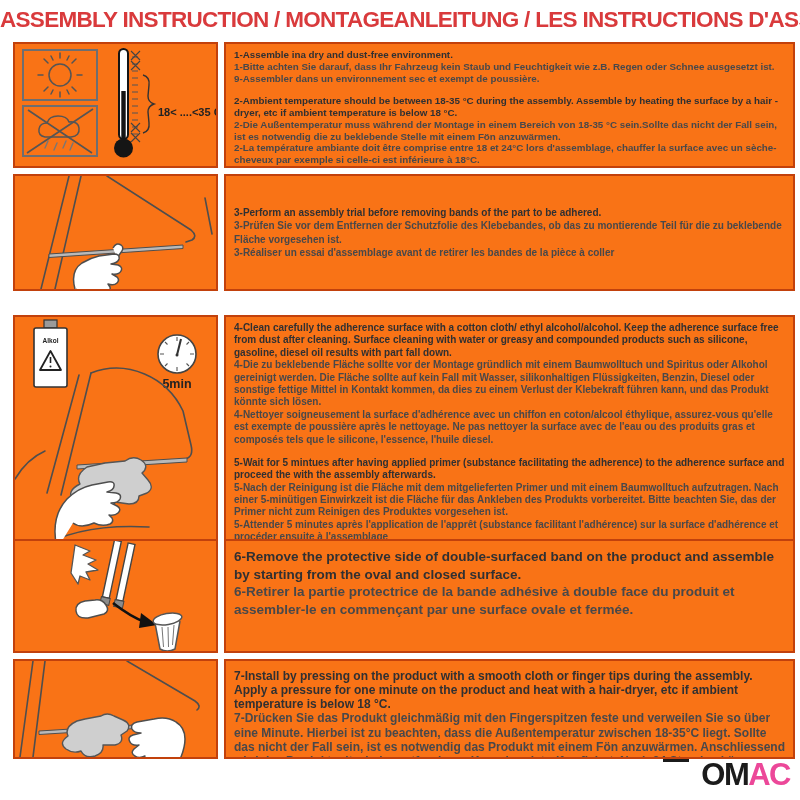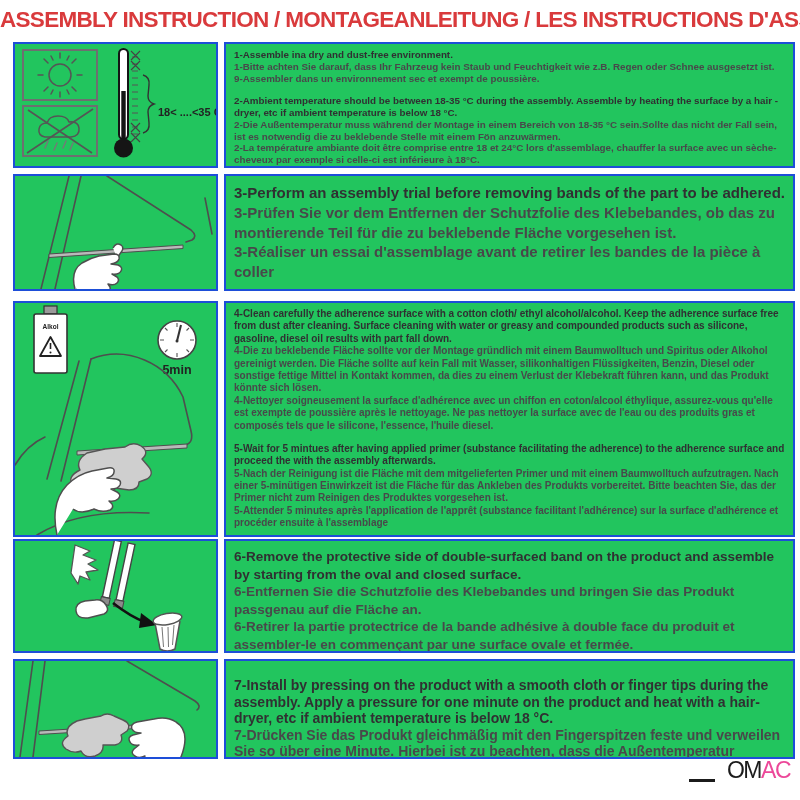--- a/index.html
+++ b/index.html
@@ -4,39 +4,39 @@
 <style>
   html,body{margin:0;padding:0;}
   body{
     width:800px;height:800px;background:#ffffff;position:relative;
     font-family:"Liberation Sans", sans-serif;color:#48484a;overflow:hidden;
   }
   .title{
     position:absolute;top:7px;left:0;width:800px;text-align:center;
     font-weight:bold;font-size:22.5px;letter-spacing:-0.7px;color:#d93a3c;white-space:nowrap;
   }
-  .cell{position:absolute;border:2px solid #1d4ed8;background:#22c55e;box-sizing:border-box;}
+  .cell{position:absolute;border:2px solid #c2410c;background:#f97316;box-sizing:border-box;}
   .lcell{left:13px;width:205px;display:flex;align-items:center;justify-content:center;overflow:hidden;}
   .rcell{left:224px;width:571px;padding:5px 8px;overflow:hidden;}
   .r1{top:42px;height:126px;}
   .r2{top:174px;height:117px;}
-  .r3{top:301px;height:236px;}
+  .r3{top:315px;height:236px;}
   .r4{top:539px;height:114px;}
   .r5{top:659px;height:100px;}
   p{margin:0;font-weight:bold;}
   .en{font-weight:bold;color:#303032;}
   .small{font-size:9.8px;line-height:1.2;}
   .r3t{font-size:10px;line-height:1.24;}
-  .big{font-size:15px;line-height:1.33;display:flex;flex-direction:column;justify-content:center;}
+  .big{font-size:10px;line-height:1.33;display:flex;flex-direction:column;justify-content:center;}
   .mid{font-size:13.5px;line-height:1.3;padding-top:7px;}
-  .tiny{font-size:14px;line-height:1.18;padding-top:16px;}
+  .tiny{font-size:12px;line-height:1.18;padding-top:8px;}
   .gap{margin-top:11px;}
   .logo{
-    position:absolute;top:759px;right:10px;display:flex;align-items:flex-end;
-    font-weight:normal;font-size:23px;letter-spacing:-1.5px;line-height:1;
+    position:absolute;top:759px;right:10px;display:flex;align-items:flex-start;
+    font-weight:bold;font-size:31px;letter-spacing:-1.5px;line-height:1;
   }
   .logo-dash{width:26px;height:3px;background:#1b1b1b;margin-right:12px;}
   .logo-black{color:#1b1b1b;}
   .logo-red{color:#ec4899;}
   svg text{font-family:"Liberation Sans", sans-serif;}
 </style>
 </head>
 <body>
 
 <div class="title">ASSEMBLY INSTRUCTION / MONTAGEANLEITUNG / LES INSTRUCTIONS D'ASSEMBLAGE</div>
@@ -155,21 +155,20 @@
     </g>
     <g>
       <path d="M140 82 L145 108 Q152 112 160 108 L165 80" fill="#fff" stroke="#555" stroke-width="1.5"></path>
       <ellipse cx="152.5" cy="78" rx="14.5" ry="5.5" fill="#fff" stroke="#555" stroke-width="1.5" transform="rotate(-10 152.5 78)"></ellipse>
       <path d="M147 86 l1.5 20 M153 86 l0.5 20 M159 84 l-1.5 20" stroke="#777" stroke-width="1" fill="none"></path>
     </g>
   </svg>
 </div>
 <div class="cell rcell r4 mid">
   <p class="en">6-Remove the protective side of double-surfaced band on the product and assemble by starting from the oval and closed surface.</p>
-  <p>6-Entfernen Sie die Schutzfolie des Klebebandes und bringen Sie das Produkt passgenau auf die Fläche an.</p>
   <p>6-Retirer la partie protectrice de la bande adhésive à double face du produit et assembler-le en commençant par une surface ovale et fermée.</p>
 </div>
 
 <div class="cell lcell r5">
   <svg width="201" height="96" viewBox="0 0 201 96">
     <g fill="none" stroke="#4e4e4e" stroke-width="1.6" stroke-linecap="round">
       <path d="M18 0 L5 96"></path>
       <path d="M30 0 L18 96"></path>
       <path d="M112 0 L180 40 Q187 45 182 49"></path>
     </g>

